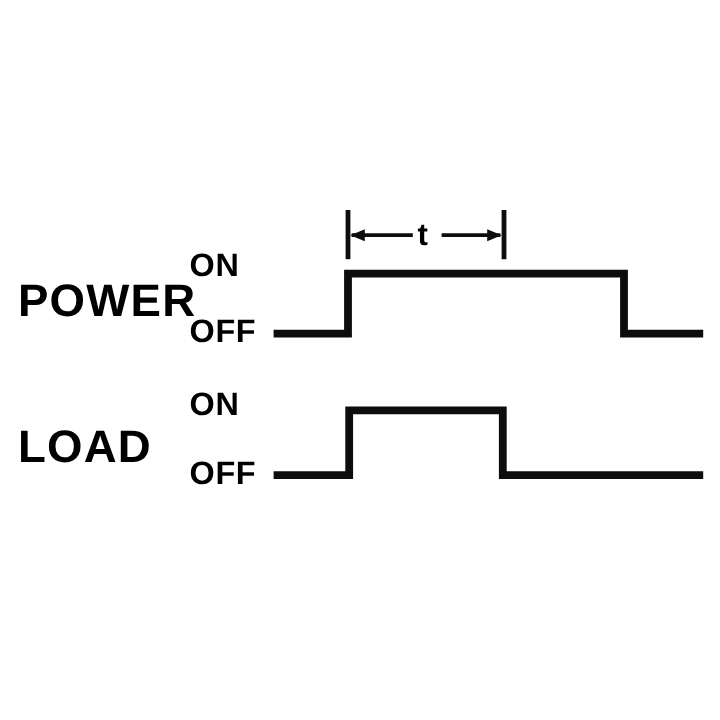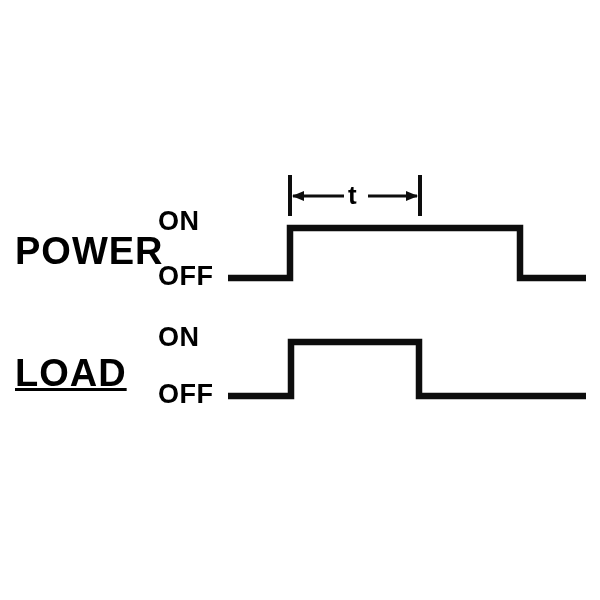--- a/index.html
+++ b/index.html
@@ -69,21 +69,21 @@
 </head>
 <body>
 
 <div id="stage">
 
   <div class="txt row-name" style="left:15px; top:232px;">POWER</div>
 
   <div class="txt state-label" style="left:158px; top:208px;">ON</div>
   <div class="txt state-label" style="left:158px; top:263px;">OFF</div>
 
-  <div class="txt row-name" style="left:15px; top:354px;text-decoration:underline;">LOAD</div>
+  <div class="txt row-name" style="left:15px; top:354px;">LOAD</div>
 
   <div class="txt state-label" style="left:158px; top:324px;">ON</div>
   <div class="txt state-label" style="left:158px; top:381px;">OFF</div>
 
   <div class="txt dim-label" style="left:348px; top:182px;">t</div>
 
   <svg id="wave-svg" viewBox="0 0 600 600">
 
     <line class="ext-line" x1="290" y1="175" x2="290" y2="216"></line>
     <line class="ext-line" x1="420" y1="175" x2="420" y2="216"></line>

